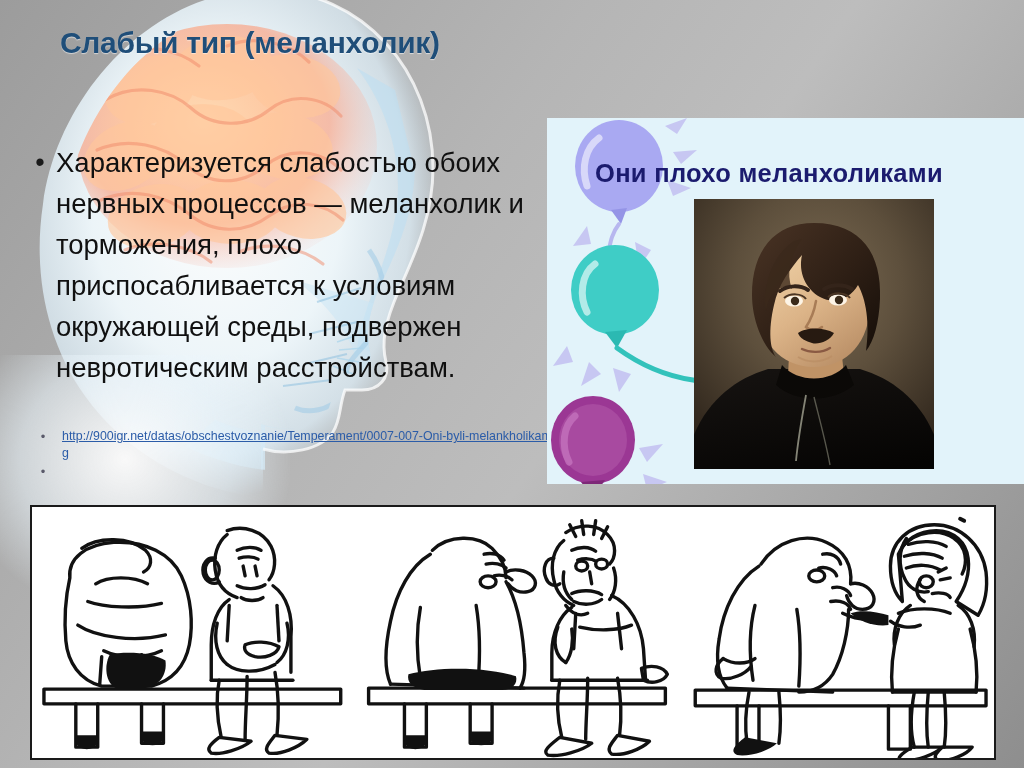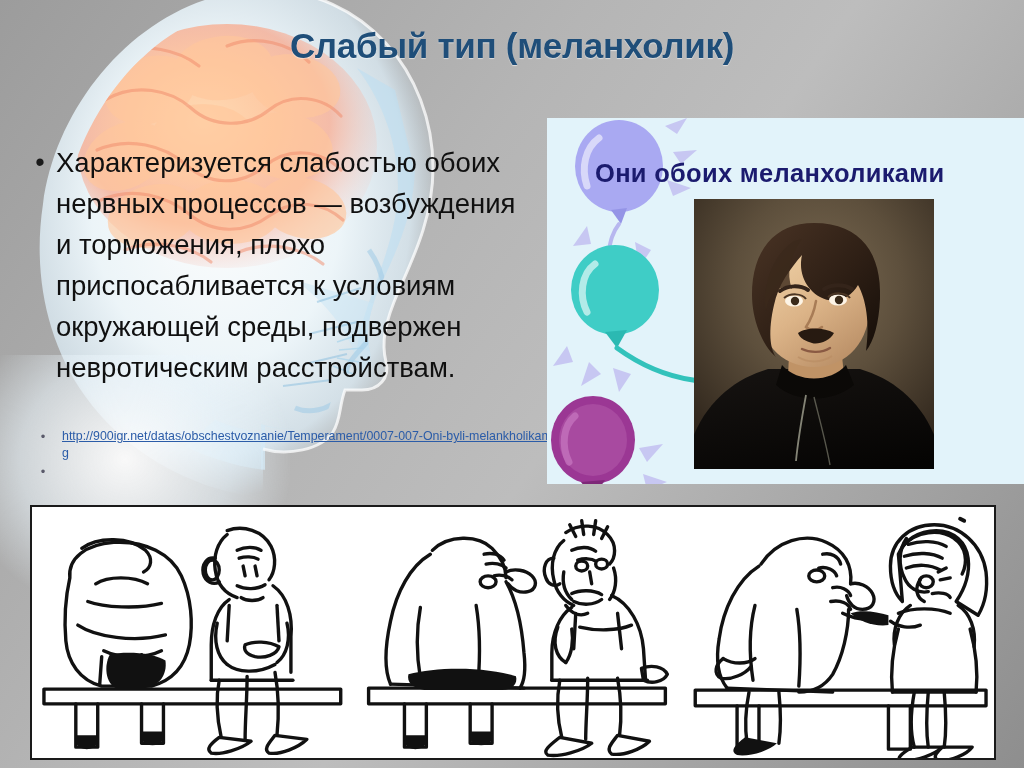--- a/index.html
+++ b/index.html
@@ -26,22 +26,22 @@
   .bg-glow {
     position: absolute; left: -10px; top: 355px;
     width: 300px; height: 260px;
     background: radial-gradient(ellipse at 45% 40%, rgba(255,255,255,0.92) 0%, rgba(236,246,252,0.55) 45%, rgba(255,255,255,0) 72%);
     pointer-events: none;
   }
 
   
   .title {
     position: absolute; left: 60px; top: 26px; width: 904px;
-    text-align: center;
-    font-size: 35px; font-weight: bold;
+    text-align: left;
+    font-size: 30px; font-weight: bold;
     color: #1f4e79;
     letter-spacing: -0.3px;
     white-space: nowrap;
     text-shadow: 0 1px 1px rgba(255,255,255,0.55);
   }
 
   
   .body-block {
     position: absolute; left: 24px; top: 142px; width: 530px;
   }
@@ -198,21 +198,21 @@
                L380,440 C374,456 376,470 368,482 C356,500 322,506 298,499" fill="none" stroke="#ffffff" stroke-width="3" opacity="0.75"></path>
     </svg>
   </div>
   <div class="bg-glow"></div>
 
   <div class="title">Слабый тип (меланхолик)</div>
 
   <div class="body-block">
     <div class="bullet-row">
       <span class="bullet-dot">•</span>
-      <span class="bullet-text">Характеризуется слабостью обоих нервных процессов — возбуждения и торможения, плохо приспосабливается к условиям окружающей среды, подвержен невротическим расстройствам.</span>
+      <span class="bullet-text">Характеризуется слабостью обоих нервных процессов — меланхолик и торможения, плохо приспосабливается к условиям окружающей среды, подвержен невротическим расстройствам.</span>
     </div>
   </div>
 
   <div class="link-block">
     <div class="link-row">
       <span class="link-dot">•</span>
       <a class="link-text" href="#">http://900igr.net/datas/obschestvoznanie/Temperament/0007-007-Oni-byli-melankholikami.jpg</a>
     </div>
     <div class="link-row">
       <span class="link-dot">•</span>
@@ -259,21 +259,21 @@
           <path d="M46,380 C32,396 38,412 24,426" stroke="#7e2878" stroke-width="4" fill="none" stroke-linecap="round"></path>
           <g fill="#c7c7f2">
             <path d="M92,330 L116,326 L100,344 Z"></path>
             <path d="M96,356 L120,364 L100,372 Z"></path>
             <path d="M76,378 L88,400 L96,380 Z"></path>
           </g>
         </g>
       </svg>
     </div>
 
-    <div class="panel-caption">Они обоих меланхоликами</div>
+    <div class="panel-caption">Они плохо меланхоликами</div>
 
     <div class="portrait">
       <svg viewBox="0 0 240 270" preserveAspectRatio="xMidYMid slice">
         <defs>
           <radialGradient id="bgPort" cx="52%" cy="32%" r="78%">
             <stop offset="0%" stop-color="#7a6a52"></stop>
             <stop offset="45%" stop-color="#5d4f3c"></stop>
             <stop offset="100%" stop-color="#2a2118"></stop>
           </radialGradient>
           <linearGradient id="skinG" x1="0.25" y1="0" x2="0.85" y2="1">

